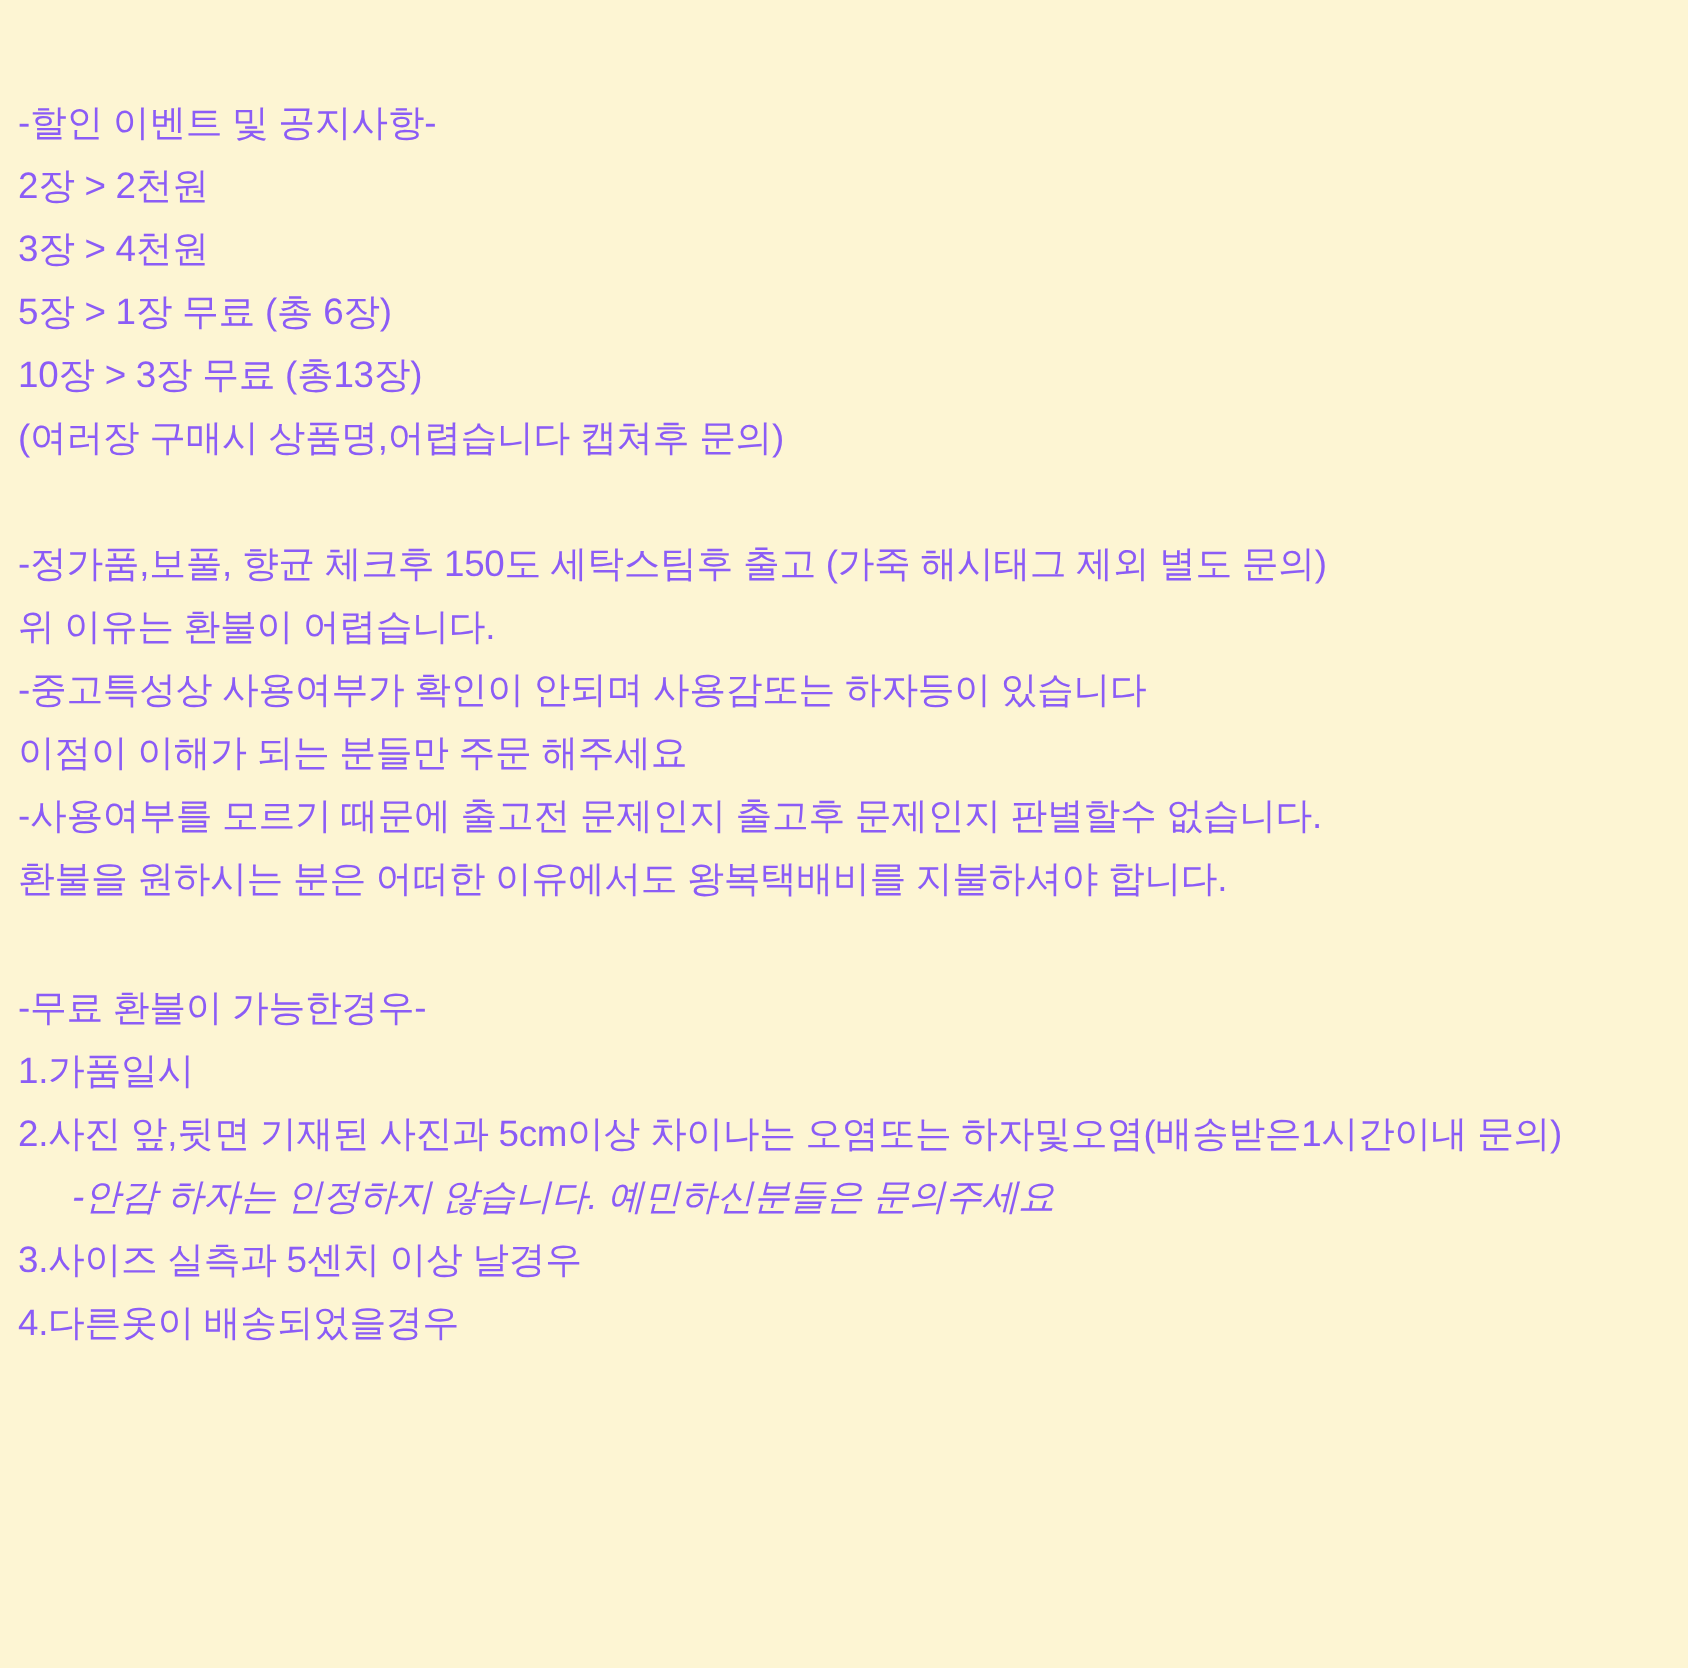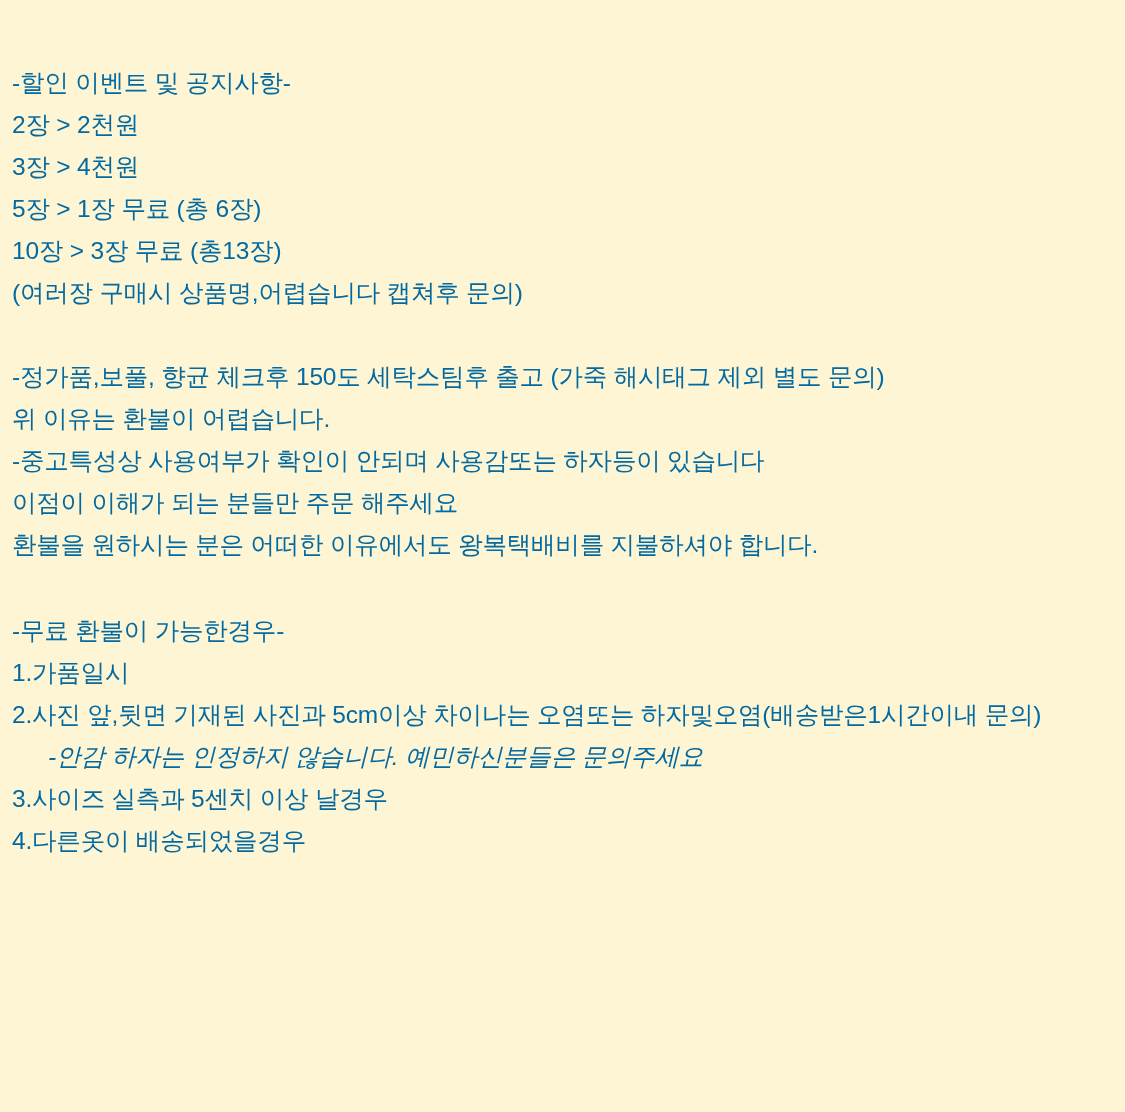--- a/index.html
+++ b/index.html
@@ -20,21 +20,21 @@
     box-sizing: border-box;
     padding: 62px 0 0 0;
     background: #fdf5d3;
   }
   .block {
     padding-left: 12px;
   }
   .line {
     font-size: 24.5px;
     line-height: 42px;
-    color: #0369a1;
+    color: #8b5cf6;
     white-space: pre;
     letter-spacing: -0.2px;
   }
   .line.indent {
     padding-left: 36px;
     font-style: italic;
   }
   .spacer-small {
     height: 42px;
   }
@@ -56,20 +56,21 @@
     <div class="line">(여러장 구매시 상품명,어렵습니다 캡쳐후 문의)</div>
   </div>
 
   <div class="spacer-small"></div>
 
   <div class="block">
     <div class="line">-정가품,보풀, 향균 체크후 150도 세탁스팀후 출고 (가죽 해시태그 제외 별도 문의)</div>
     <div class="line">위 이유는 환불이 어렵습니다.</div>
     <div class="line">-중고특성상 사용여부가 확인이 안되며 사용감또는 하자등이 있습니다</div>
     <div class="line">이점이 이해가 되는 분들만 주문 해주세요</div>
+    <div class="line">-사용여부를 모르기 때문에 출고전 문제인지 출고후 문제인지 판별할수 없습니다.</div>
     <div class="line">환불을 원하시는 분은 어떠한 이유에서도 왕복택배비를 지불하셔야 합니다.</div>
   </div>
 
   <div class="spacer-med"></div>
 
   <div class="block">
     <div class="line">-무료 환불이 가능한경우-</div>
     <div class="line">1.가품일시</div>
     <div class="line">2.사진 앞,뒷면 기재된 사진과 5cm이상 차이나는 오염또는 하자및오염(배송받은1시간이내 문의)</div>
     <div class="line indent">-안감 하자는 인정하지 않습니다. 예민하신분들은 문의주세요</div>

